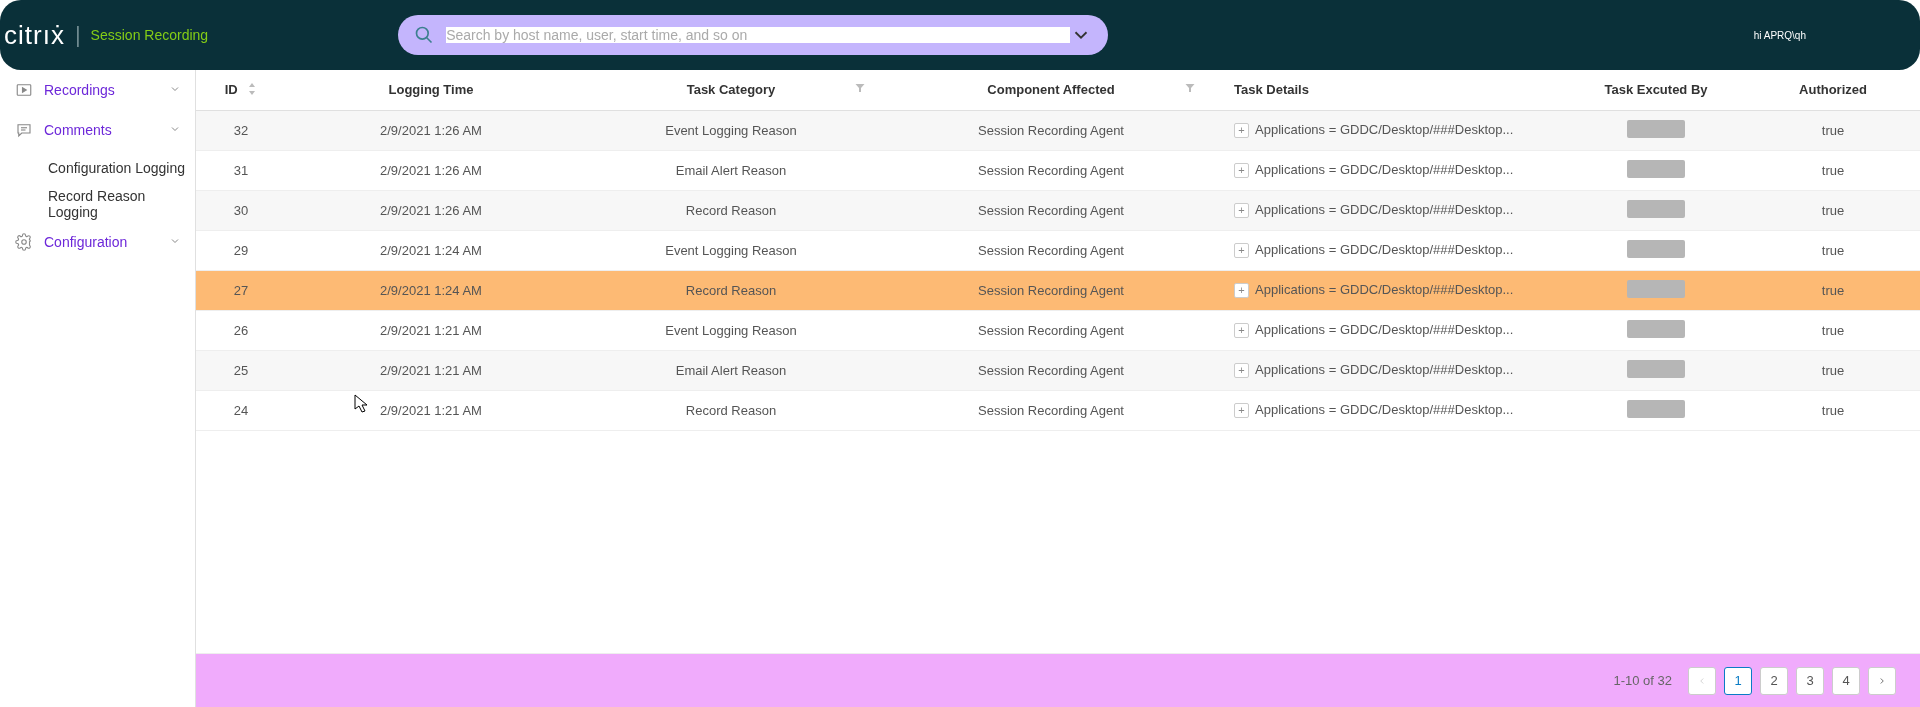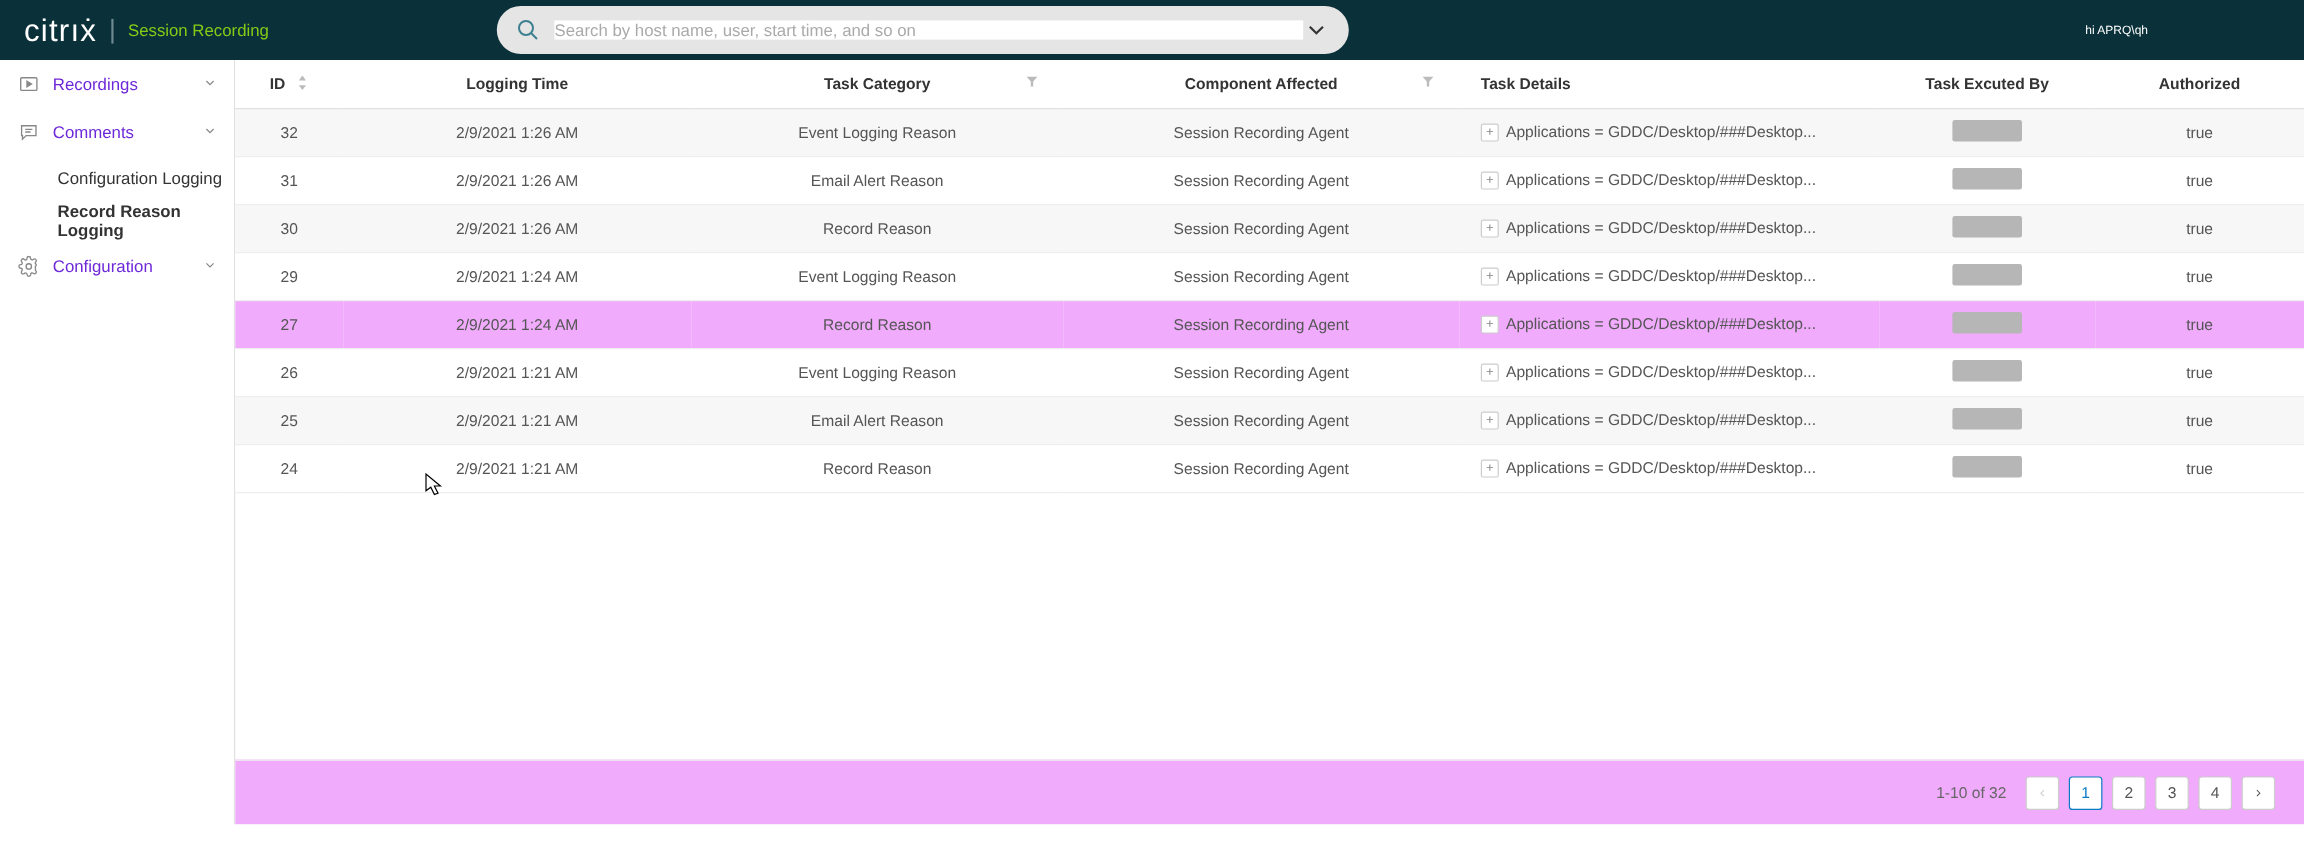--- a/index.html
+++ b/index.html
@@ -13,25 +13,26 @@
       color: #333;
       background: #fff;
       width: 1920px;
       height: 707px;
       overflow: hidden;
     }
     
     
     .header {
       background: #0a3039;
-      height: 50px;
-      display: flex;
-      align-items: center;
-      padding: 0 20px;
+      height: 70px;
+      display: flex;
+      align-items: center;
+      padding: 0 4px;
       color: #fff;
+      border-radius: 21px;
     }
     .logo-area {
       display: flex;
       align-items: center;
       font-size: 22px;
       color: #e0e6e8;
     }
     .citrix-logo {
       font-size: 26px;
       letter-spacing: 1px;
@@ -49,21 +50,21 @@
       font-size: 14px;
       font-weight: 300;
       color: #84cc16;
       text-align: right;
     }
     .search-container {
       margin-left: 190px;
       flex: 0 0 auto;
     }
     .search-box {
-      background: #e5e5e5;
+      background: #c4b5fd;
       border-radius: 35px;
       width: 710px;
       height: 40px;
       display: flex;
       align-items: center;
       padding: 0 16px;
     }
     .search-icon-svg {
       width: 20px;
       height: 20px;
@@ -138,21 +139,21 @@
     .sub-item {
       height: 36px;
       display: flex;
       align-items: center;
       padding-left: 48px;
       cursor: pointer;
       font-size: 14px;
       color: #333;
     }
     .sub-item.active {
-      font-weight: 700;
+      font-weight: 400;
     }
     
     
     .main {
       flex: 1;
       display: flex;
       flex-direction: column;
       overflow: hidden;
     }
     
@@ -190,21 +191,21 @@
     tbody tr {
       height: 40px;
     }
     tbody tr:nth-child(odd) {
       background: #f7f7f7;
     }
     tbody tr:nth-child(even) {
       background: #fff;
     }
     tbody tr.hovered {
-      background: #f0abfc;
+      background: #fdba74;
     }
     tbody td {
       font-size: 13px;
       color: #555;
       text-align: center;
       border-bottom: 1px solid #eee;
       overflow: hidden;
       text-overflow: ellipsis;
       white-space: nowrap;
     }

